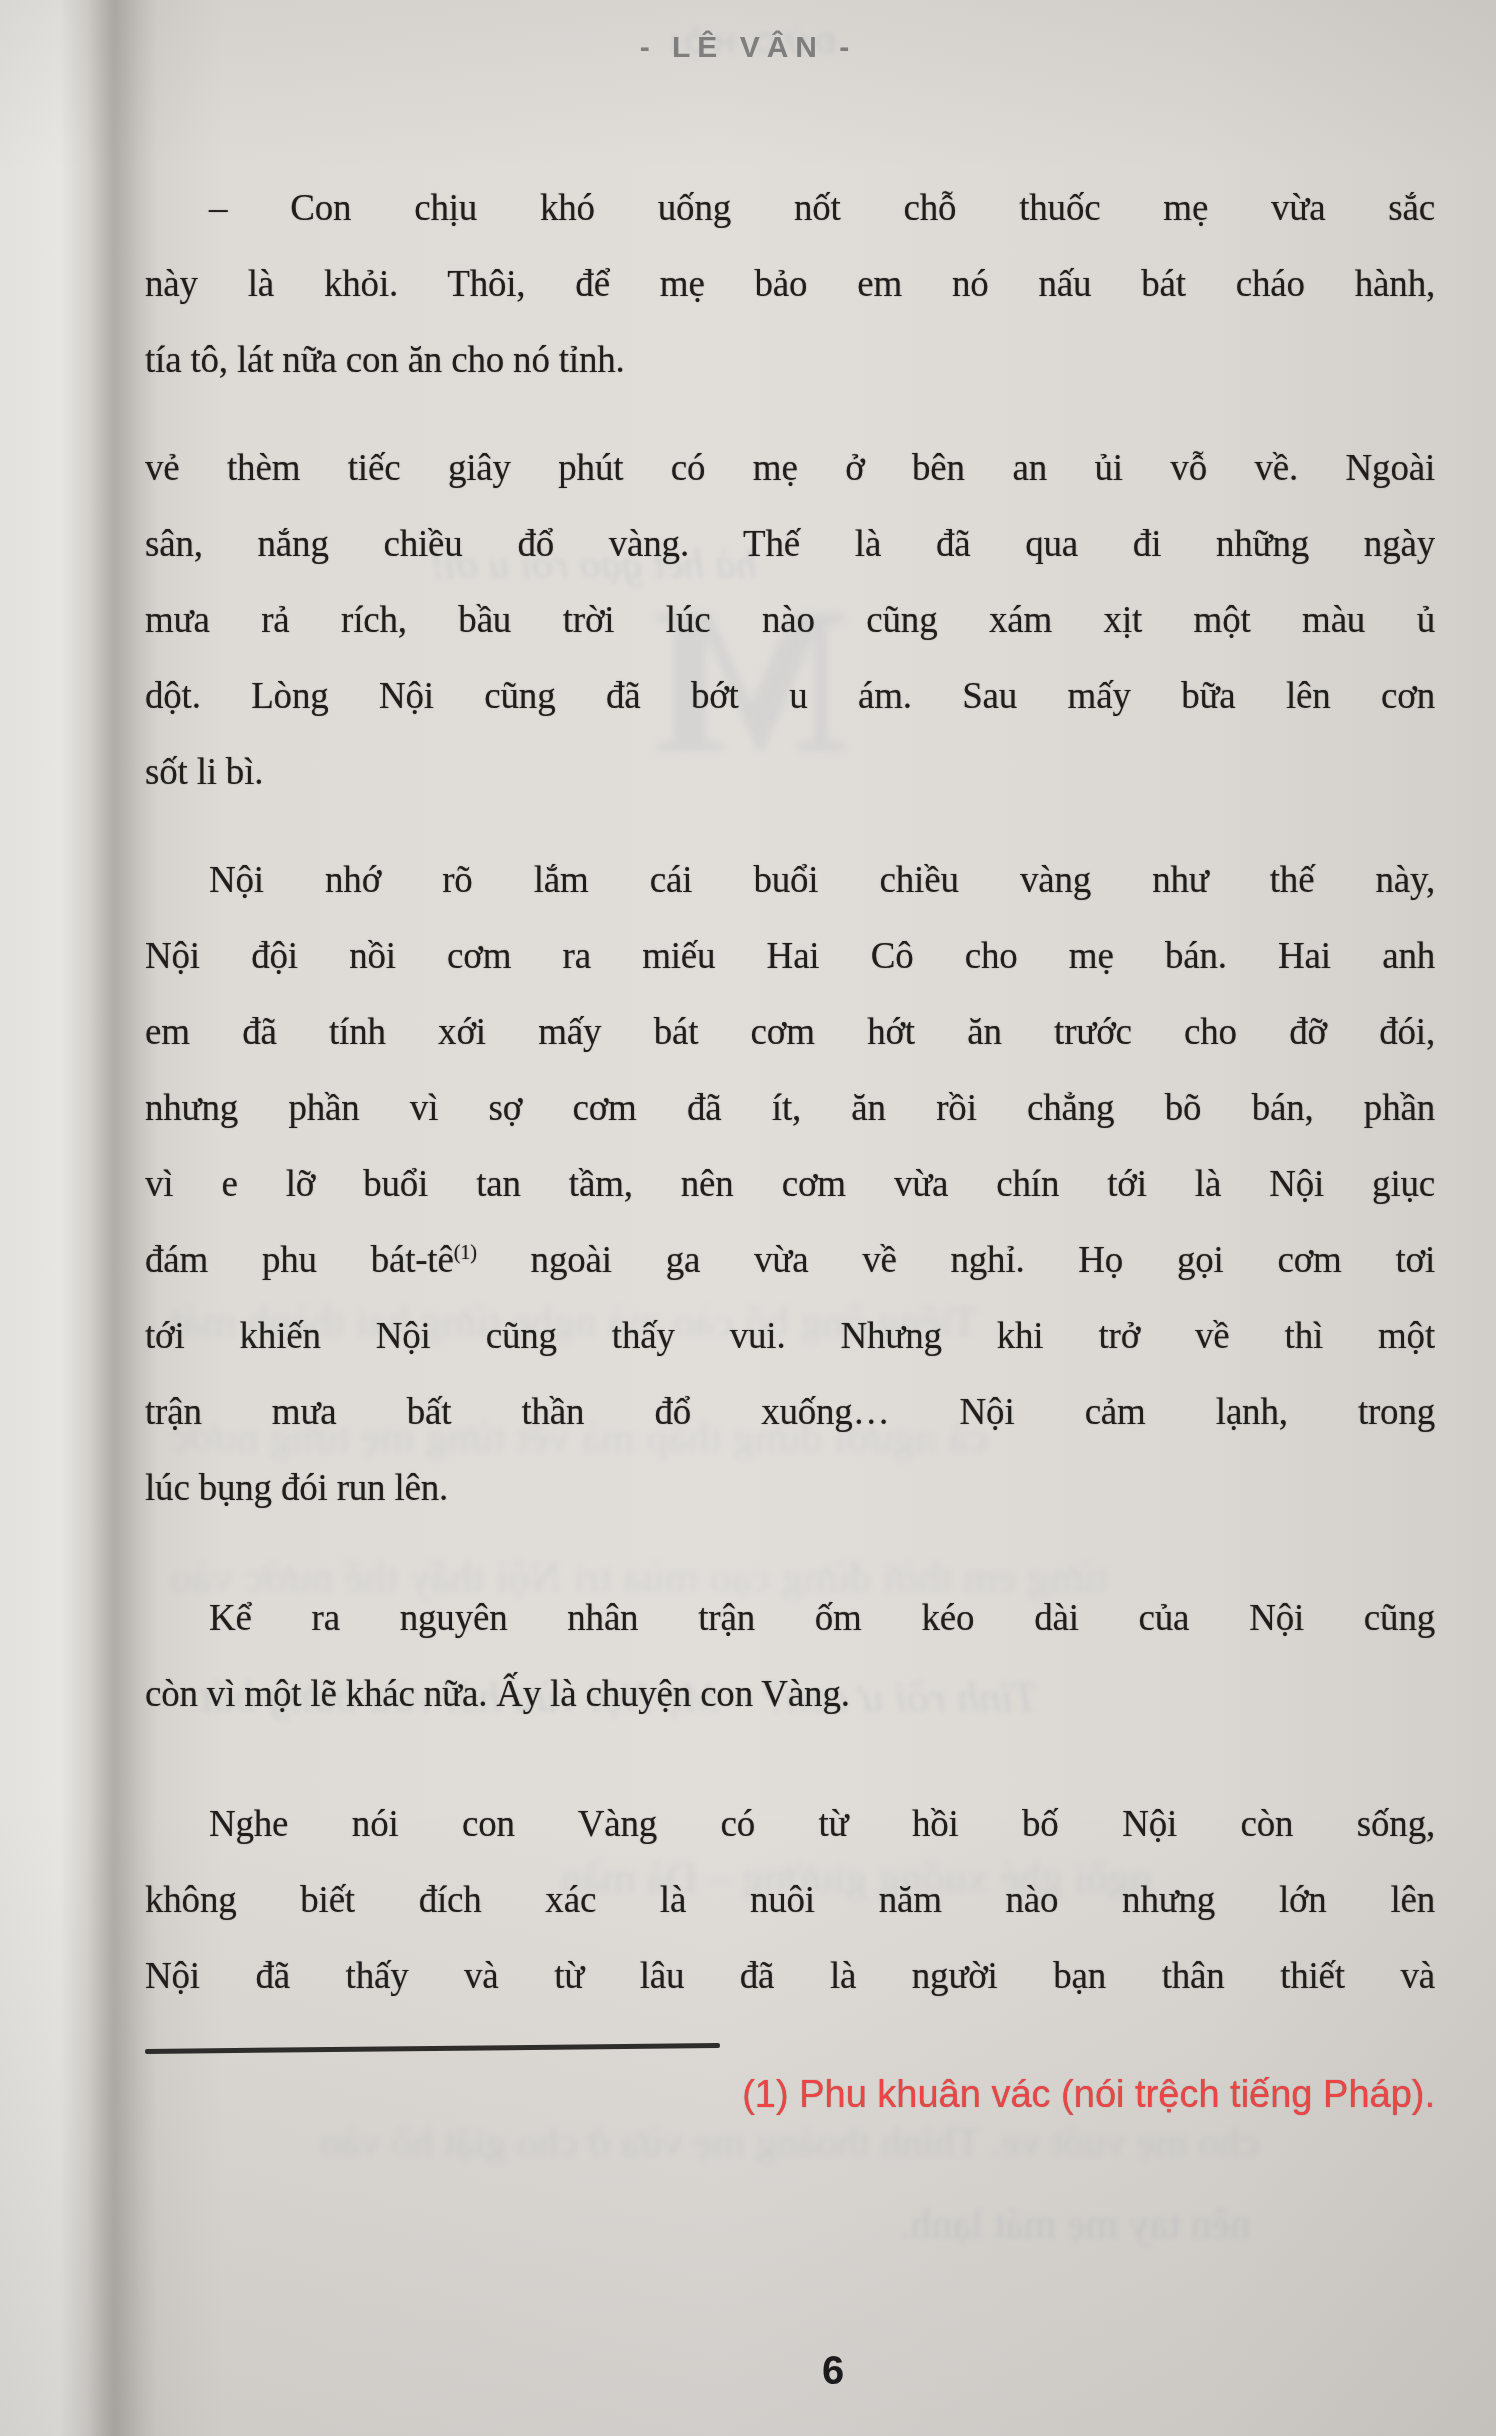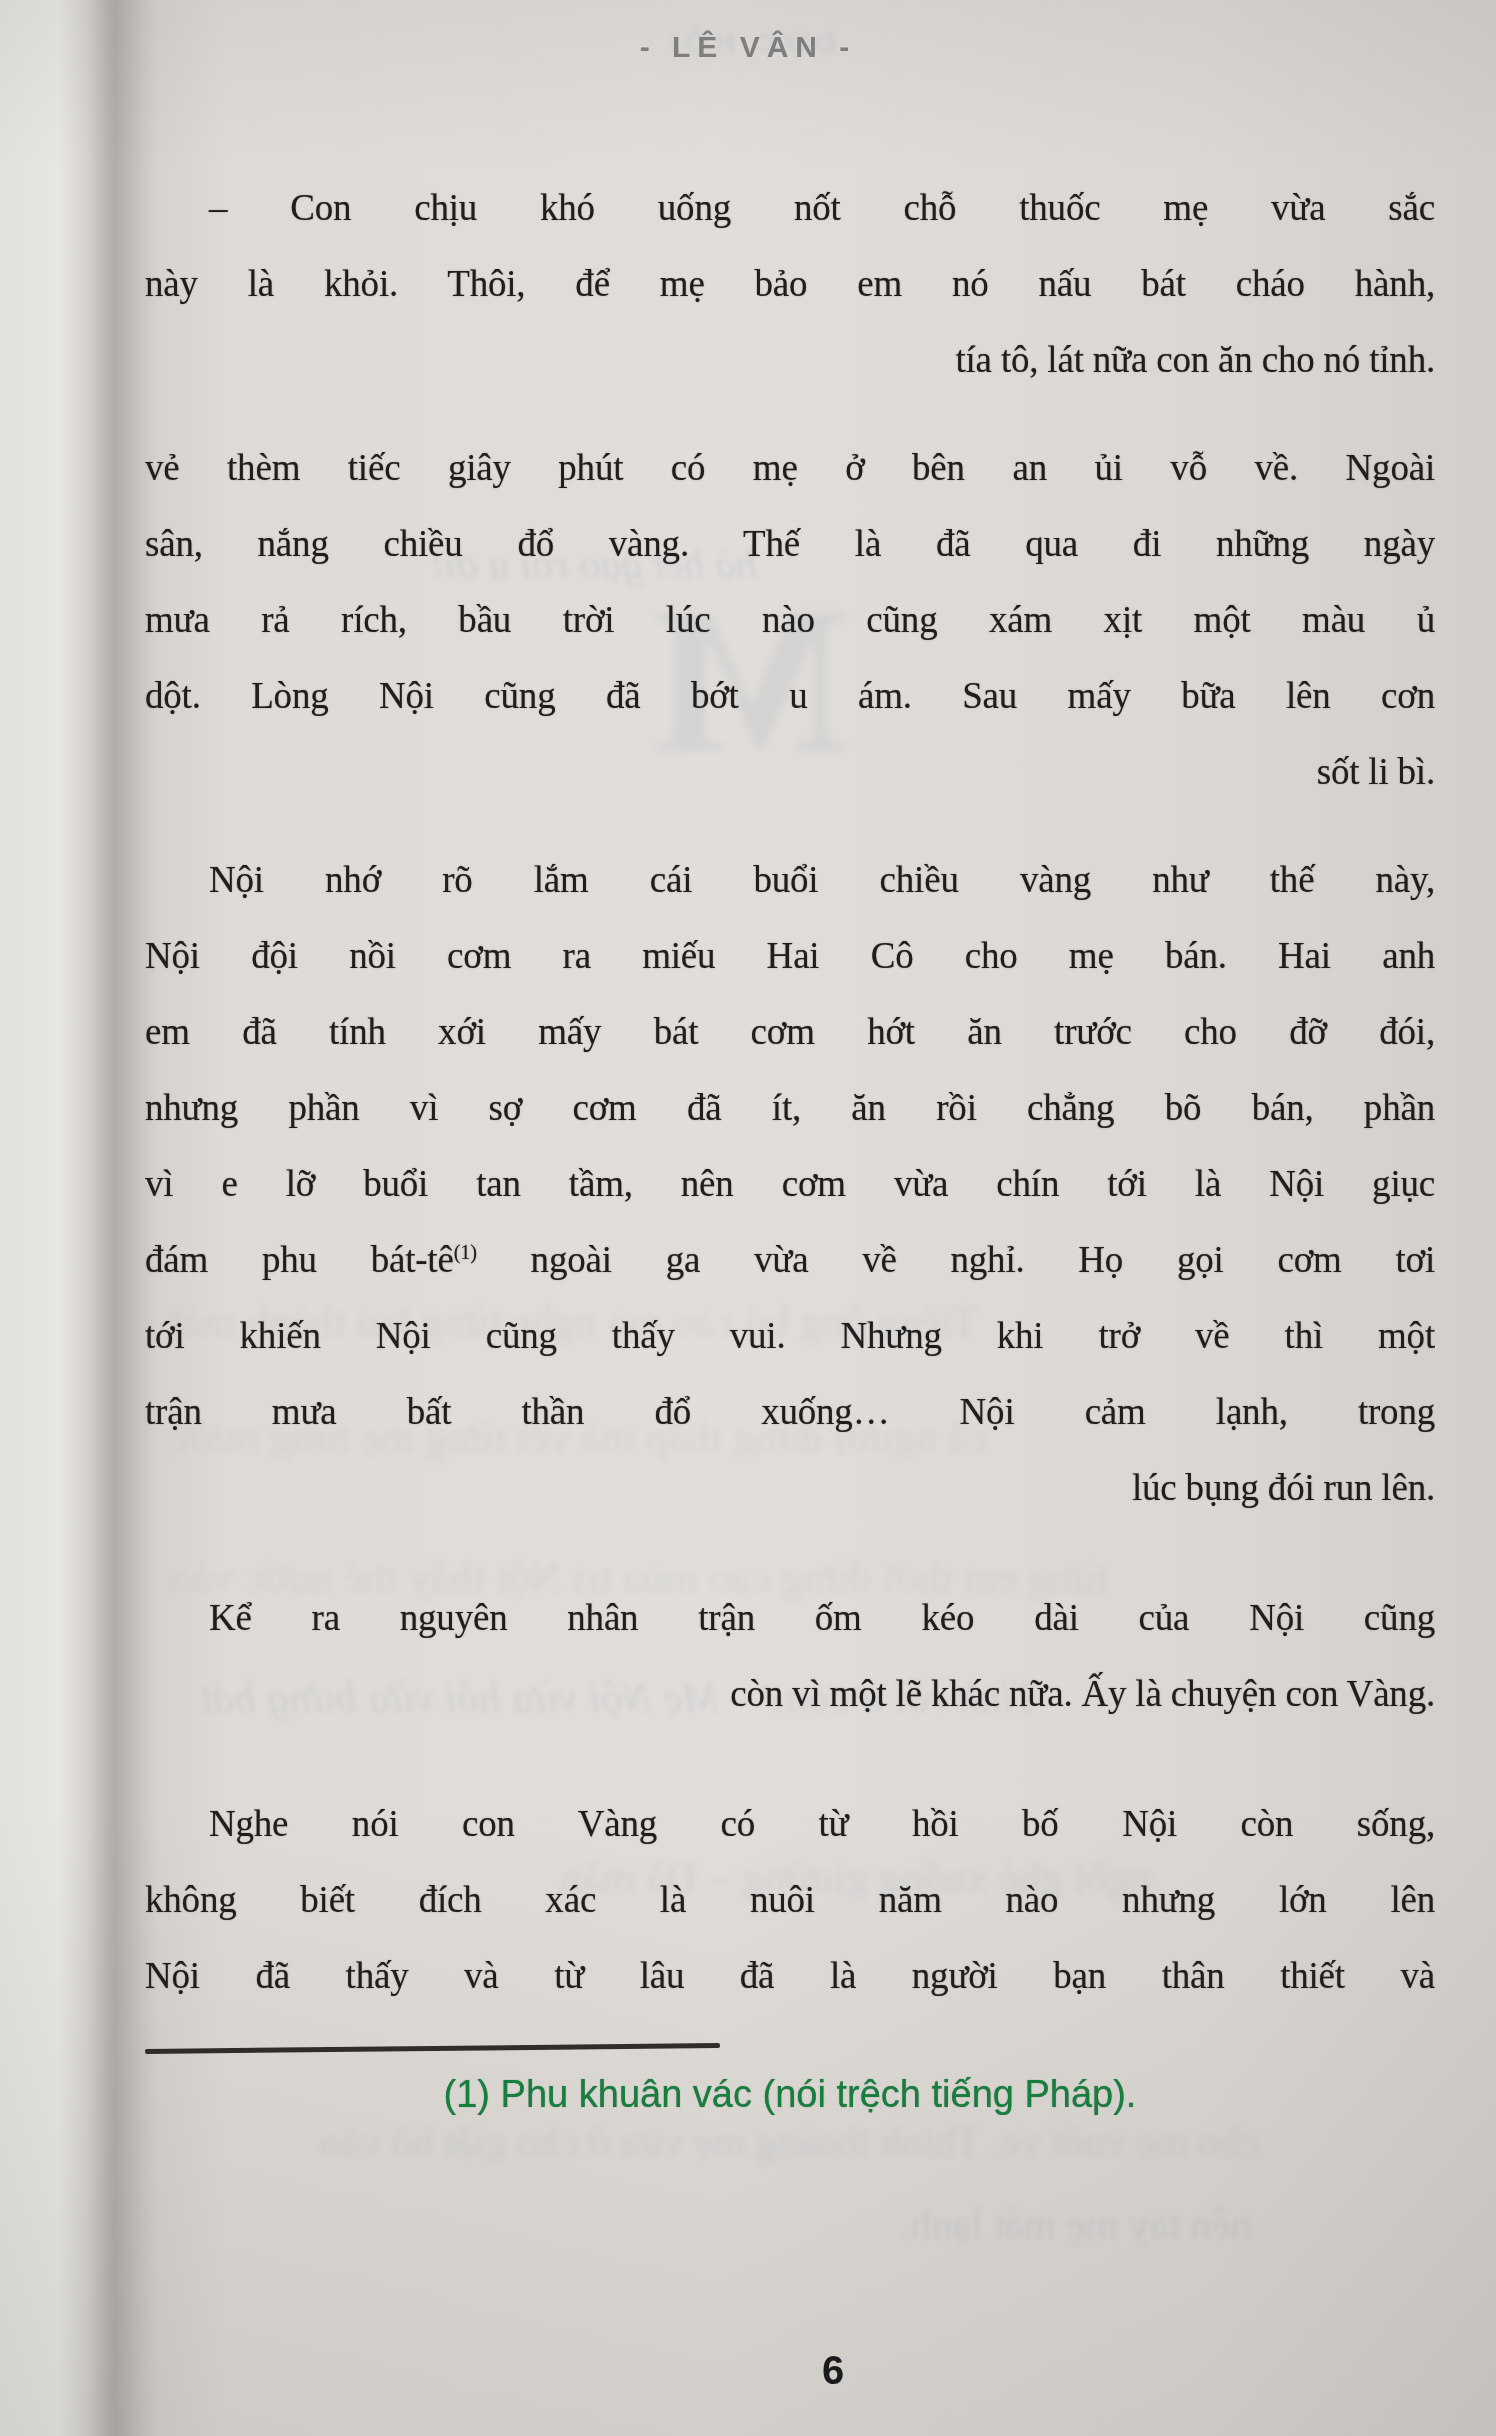--- a/index.html
+++ b/index.html
@@ -21,29 +21,29 @@
   .para{margin:0 0 32px 0;}
   .para.glg{margin-bottom:54px;}
   .para:last-of-type{margin-bottom:0;}
   .ln{
     margin:0;font-size:37px;line-height:76px;letter-spacing:-.2px;
     white-space:nowrap;overflow:hidden;
     text-align:justify;text-align-last:justify;
     text-shadow:0 0 1.2px rgba(32,30,27,.55);
   }
   .ln.ind{text-indent:64px;}
-  .ln.end{text-align:right;text-align-last:auto;}
+  .ln.end{text-align:left;text-align-last:auto;}
   sup.fnref{font-size:.55em;line-height:0;vertical-align:super;}
   .fn-rule{
     width:575px;height:5px;background:#2f2d2b;border-radius:2px;
     margin:30px 0 18px 0;transform:rotate(-.6deg);
   }
   .footnote{
     margin:0;font-family:"Liberation Sans",sans-serif;font-size:38px;line-height:50px;
-    color:#15803d;text-shadow:0 0 1px rgba(28,27,26,.6);text-align:center;text-align-last:auto;white-space:nowrap;
+    color:#ef4444;text-shadow:0 0 1px rgba(28,27,26,.6);text-align:right;text-align-last:auto;white-space:nowrap;
   }
   .pagenum{
     position:absolute;top:2348px;left:50%;transform:translateX(calc(-50% + 85px));z-index:3;
     font-family:"Liberation Sans",sans-serif;font-size:40px;font-weight:700;color:#1b1b1d;
   }
   .bleed-layer{position:absolute;inset:0;z-index:1;pointer-events:none;}
   .bleed{
     position:absolute;font-family:"Liberation Serif",serif;color:#76819c;
     transform:scaleX(-1);filter:blur(2.5px);opacity:.13;white-space:nowrap;
   }

